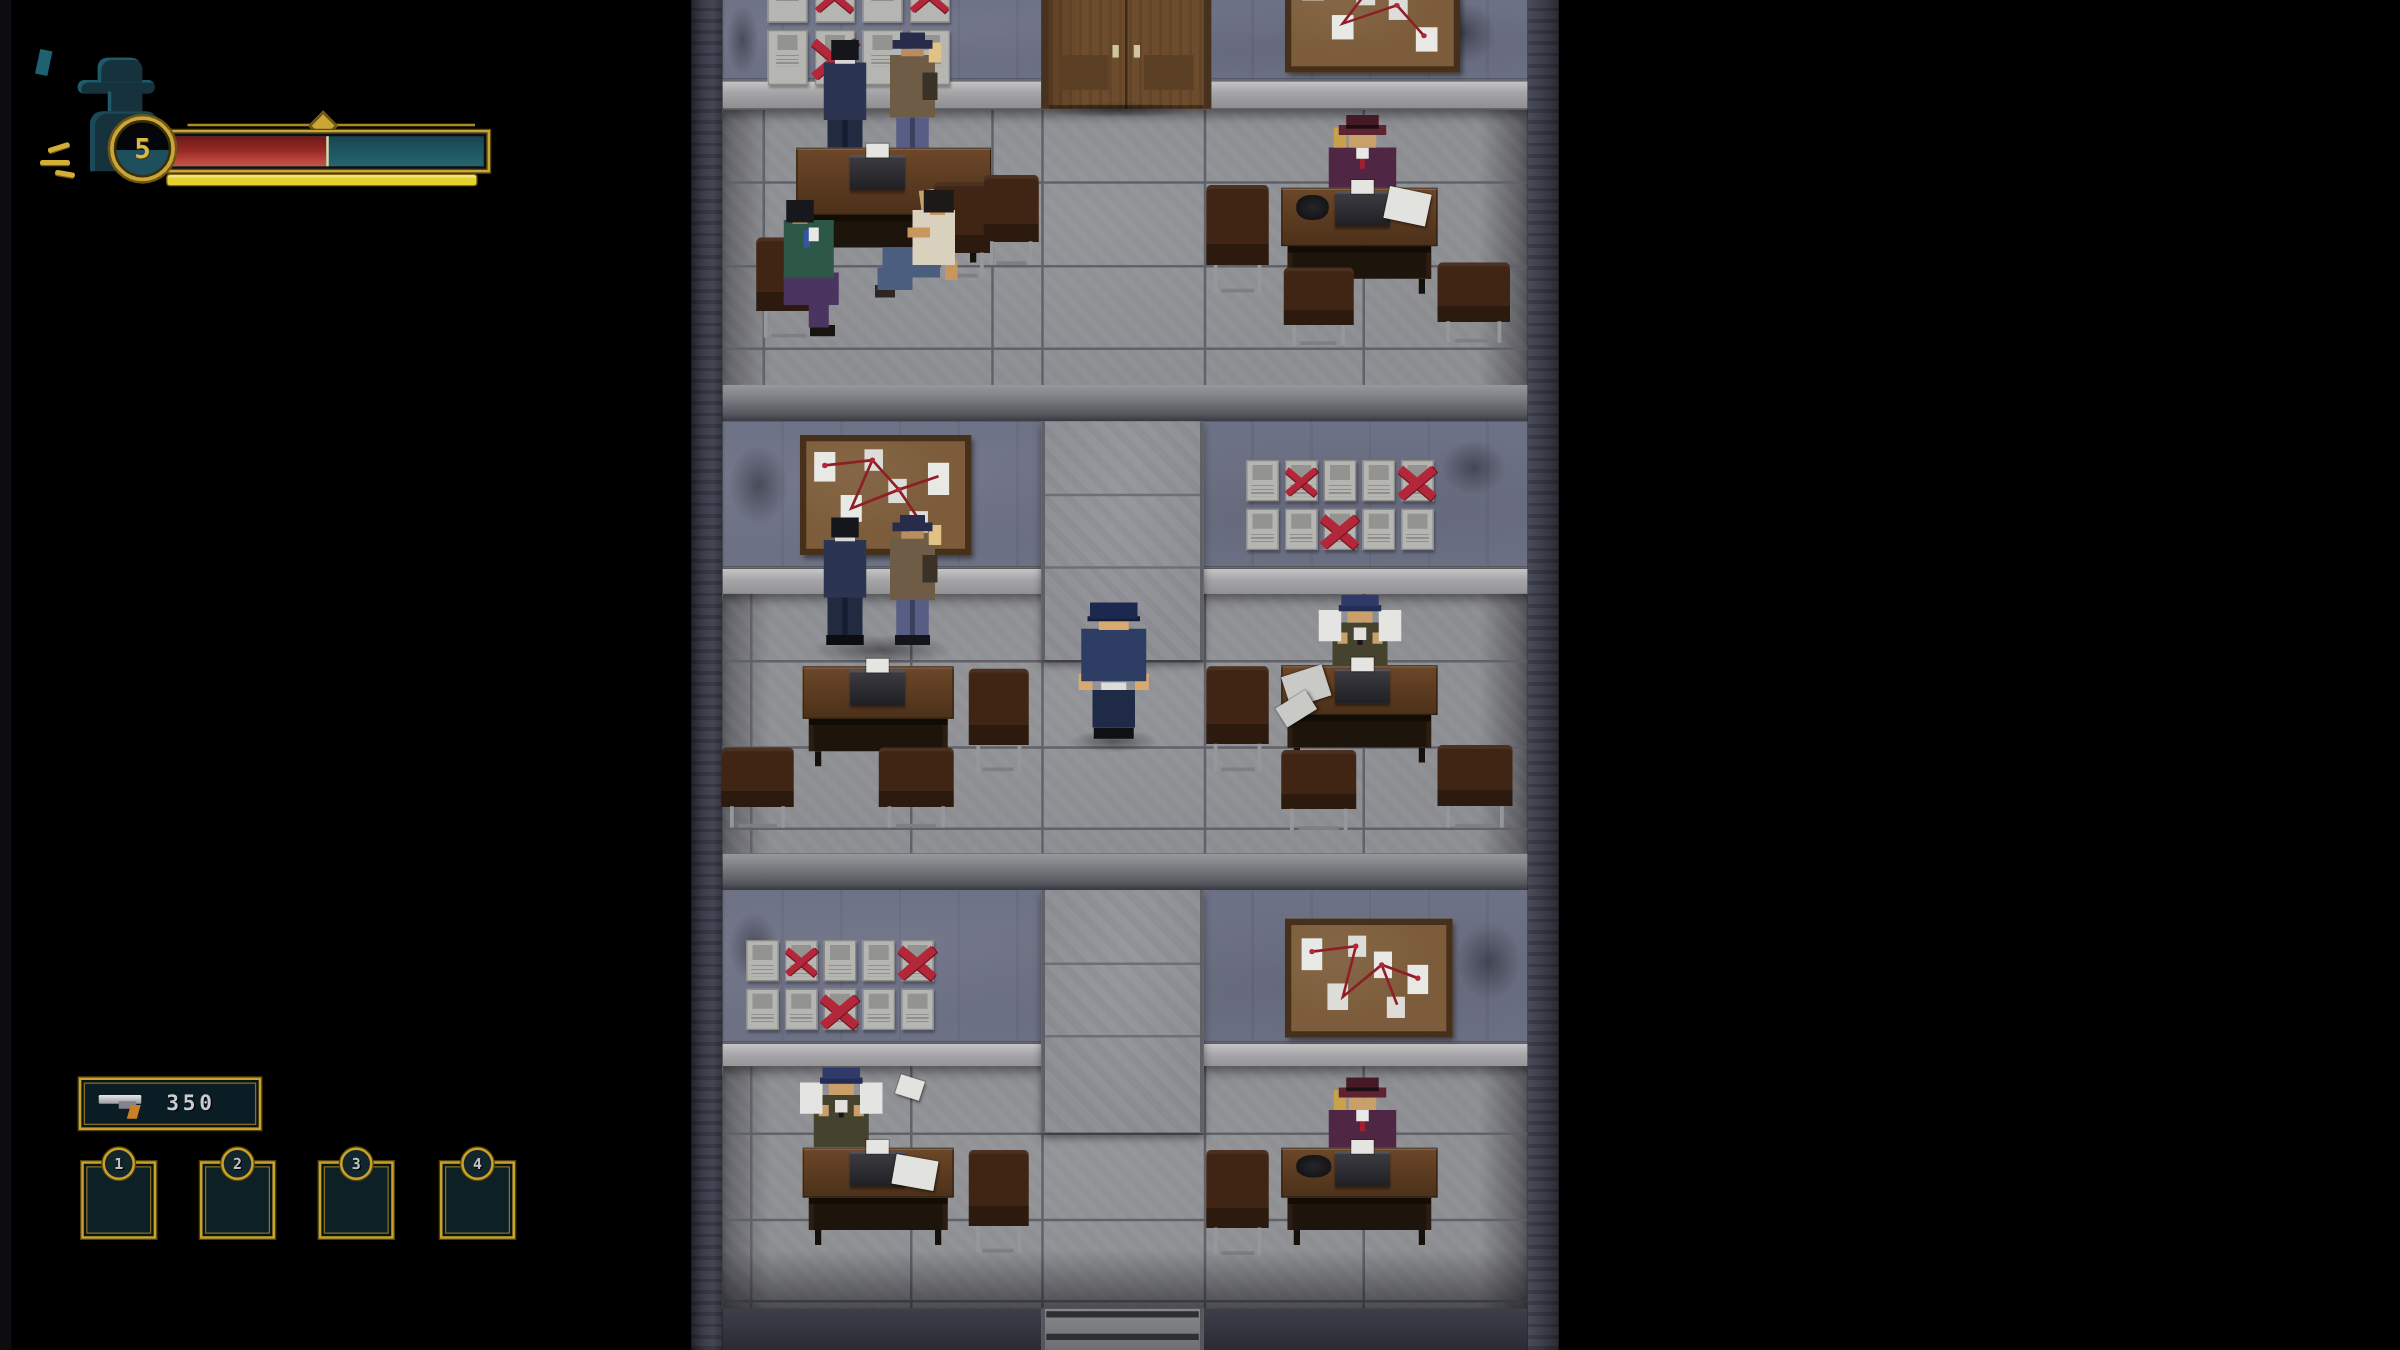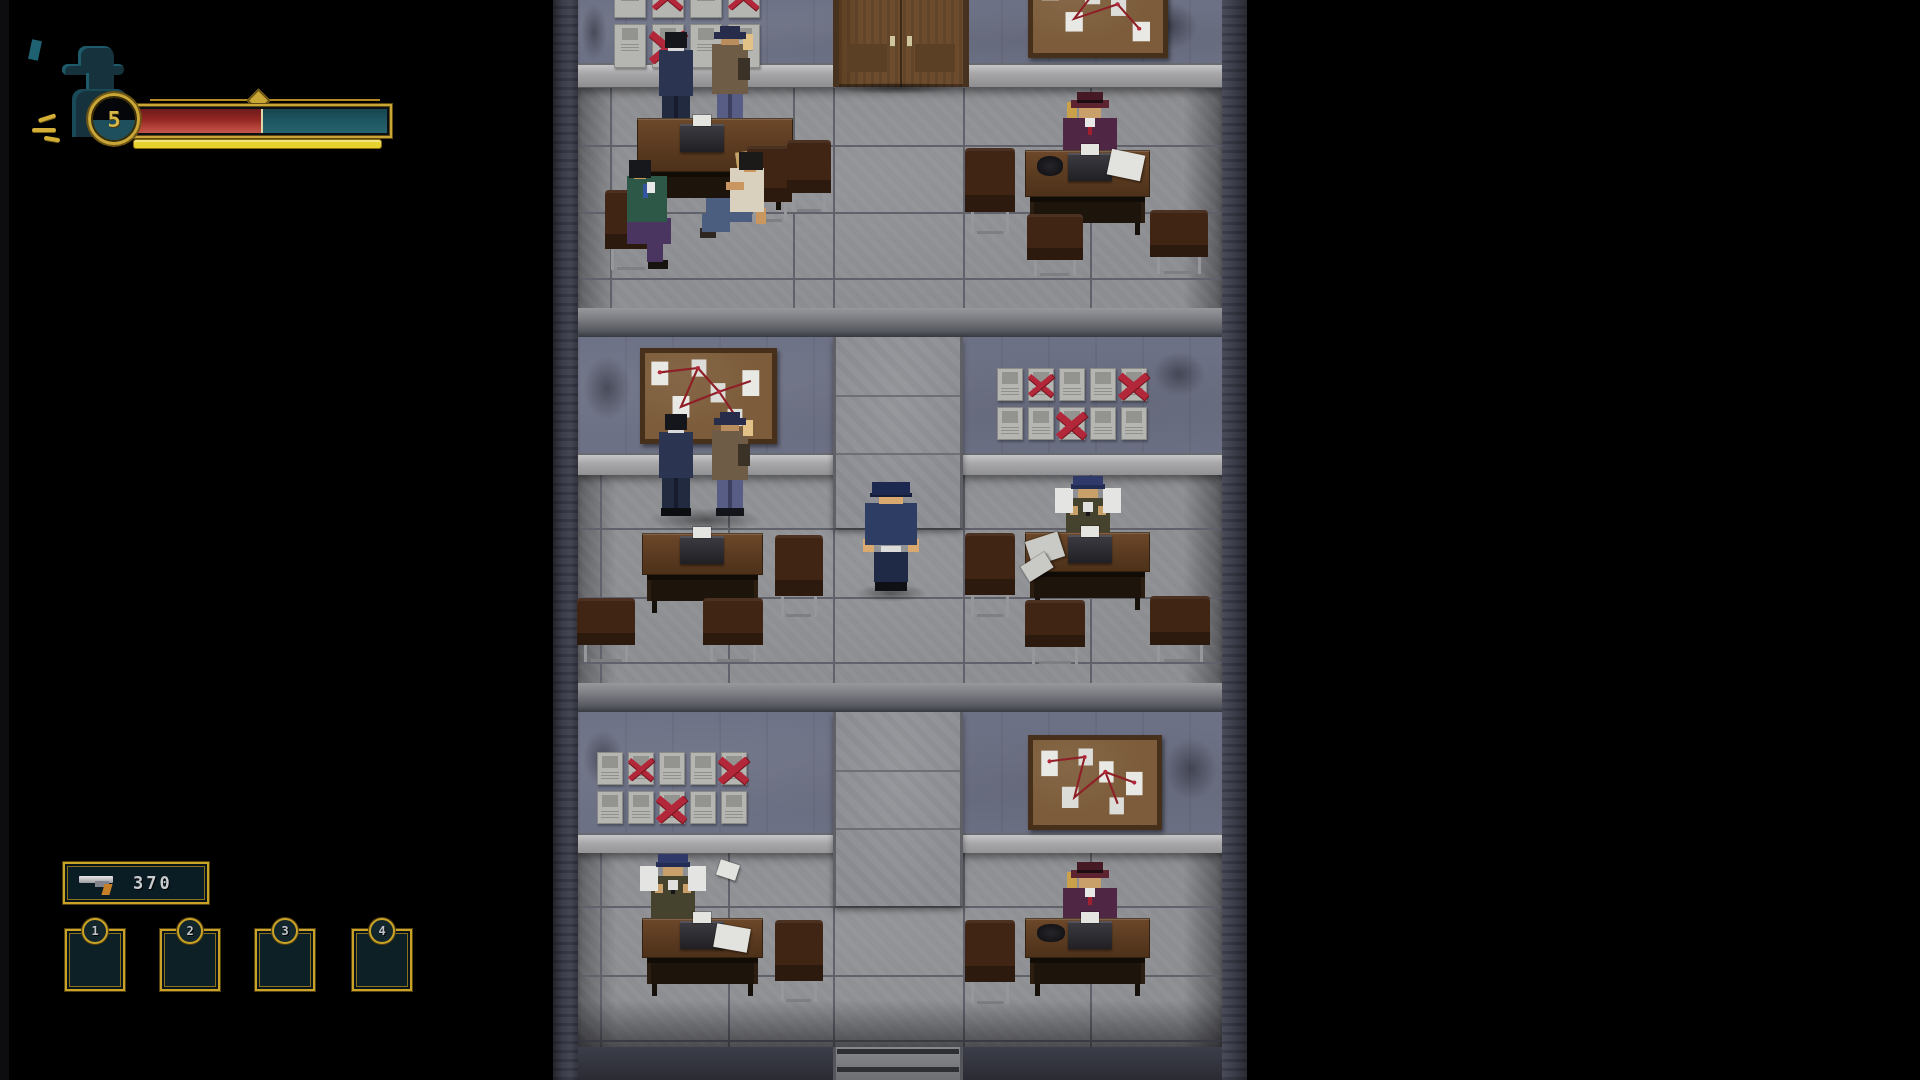--- a/index.html
+++ b/index.html
@@ -440,21 +440,21 @@
   <div class="lvl-badge">
     <span class="lvl-num">5</span>
   </div>
 
   <div class="ammo-panel">
     <div class="pistol">
       <div class="barrel"></div>
       <div class="body"></div>
       <div class="grip"></div>
     </div>
-    <span class="ammo-count">370</span>
+    <span class="ammo-count">350</span>
   </div>
 
   <div class="slot" style="left:65px;">
     <div class="slot-badge">
       <span class="slot-num">1</span>
     </div>
   </div>
   <div class="slot" style="left:160px;">
     <div class="slot-badge">
       <span class="slot-num">2</span>

